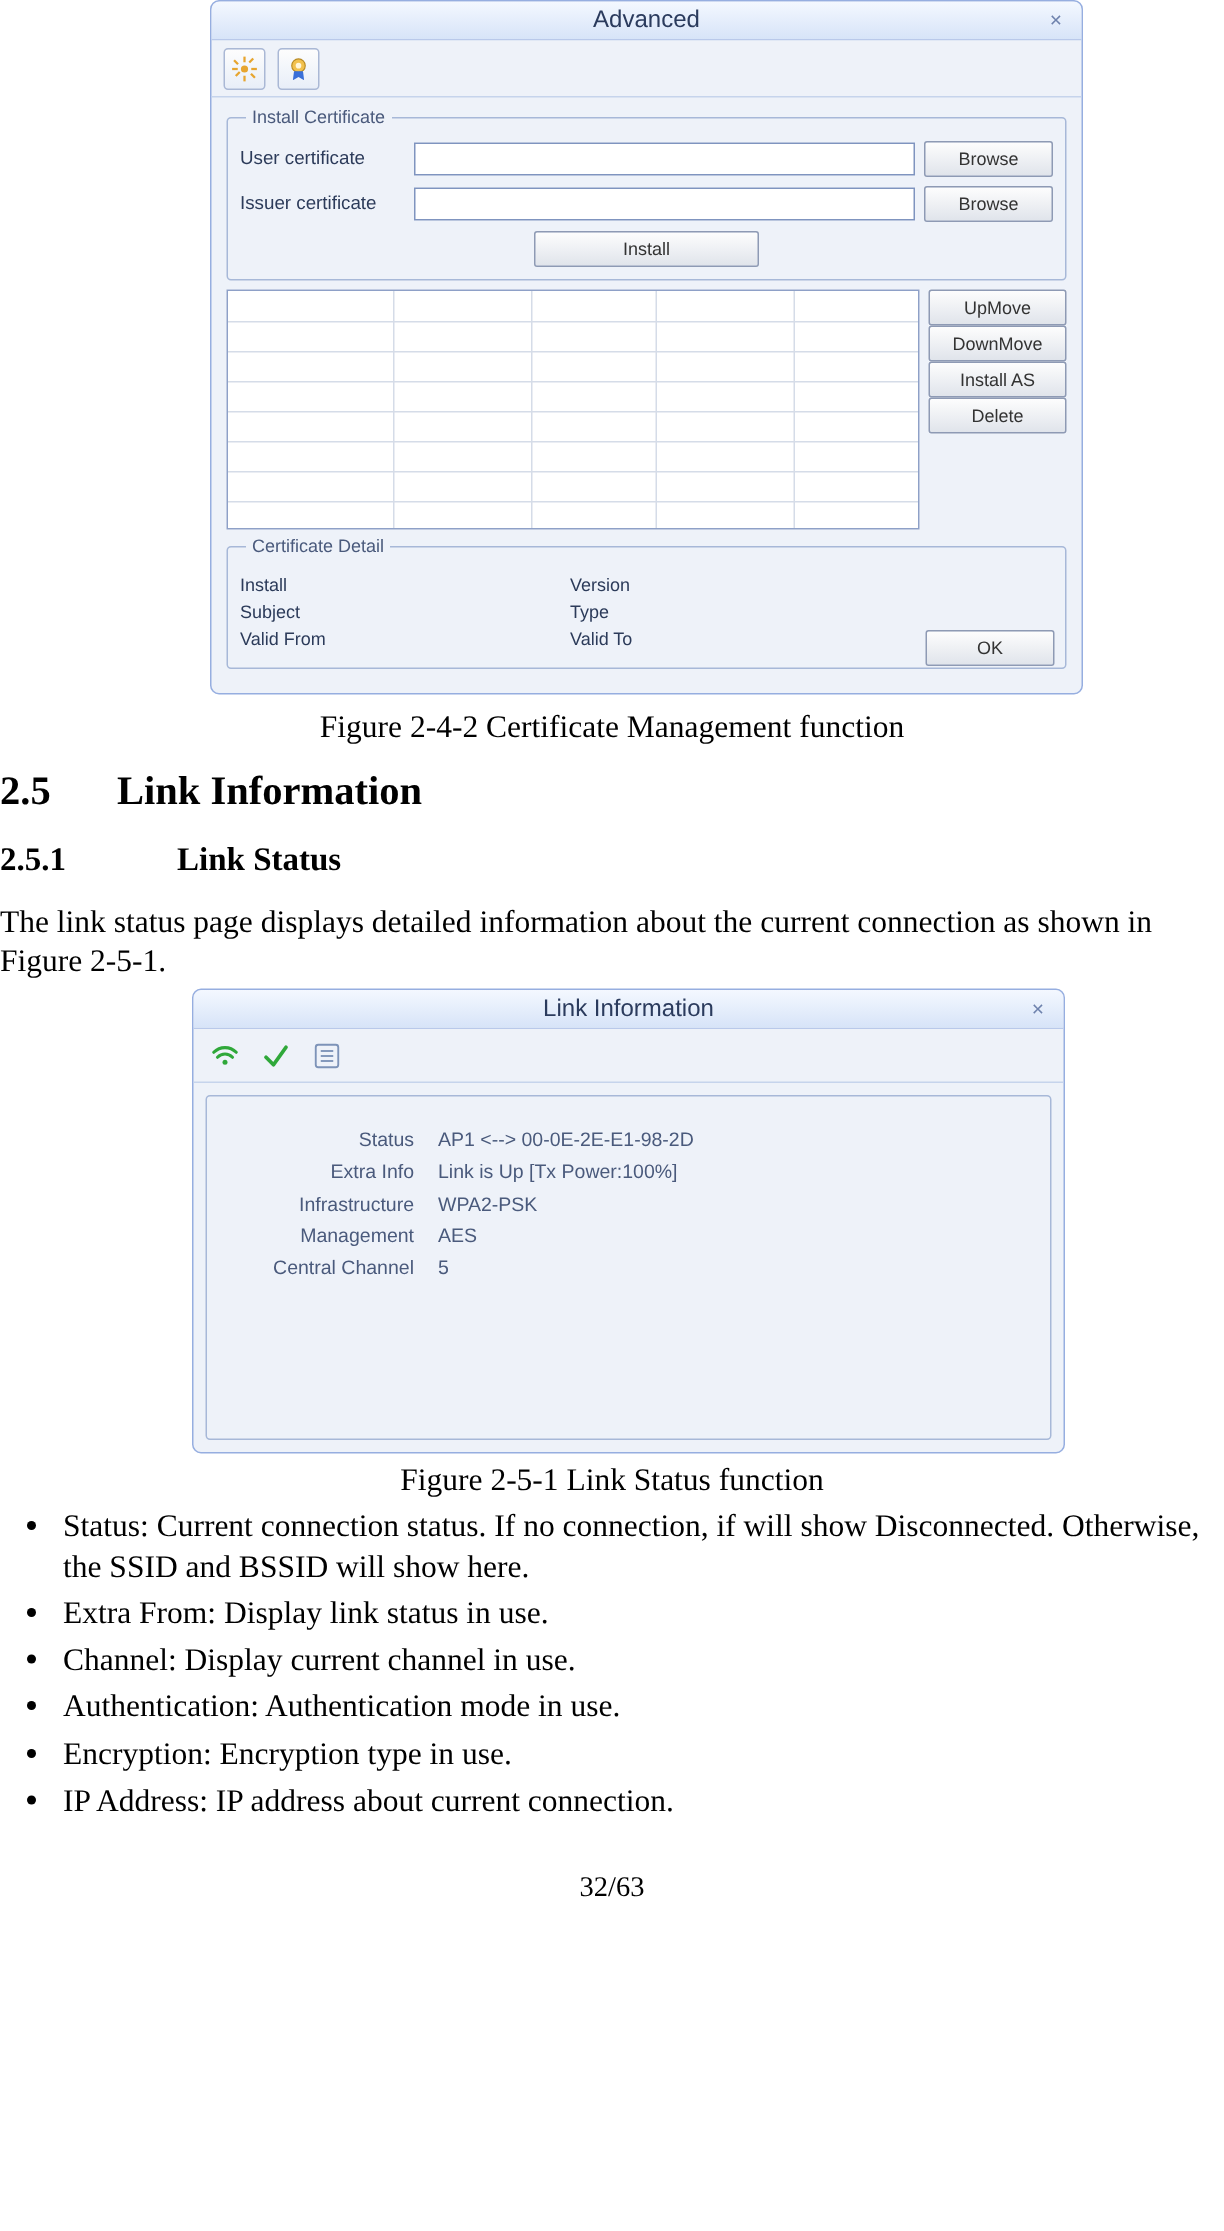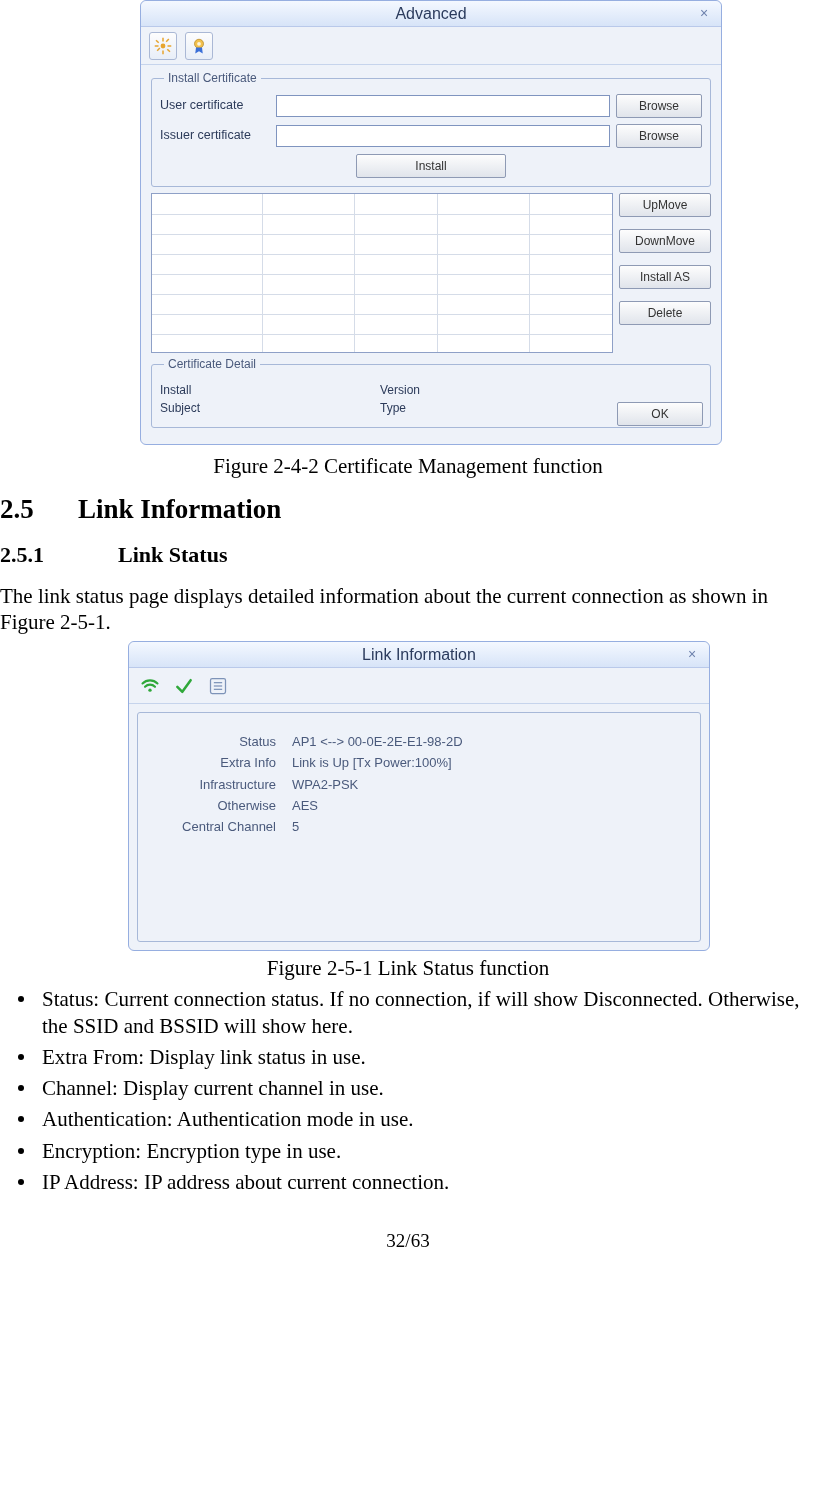--- a/index.html
+++ b/index.html
@@ -139,21 +139,21 @@
     .listbox .rowline {
       position: absolute;
       left: 0; right: 0;
       height: 1px;
       background: #d5dce8;
     }
     .listbtns {
       width: 92px;
       display: flex;
       flex-direction: column;
-      gap: 12px;
+      gap: 0;
     }
     .listbtns .btn { width: 92px; min-width: 0; }
 
     fieldset.details .drow {
       display: flex;
       font-size: 12px;
       color: #2c3b5a;
       margin: 3px 0;
     }
     fieldset.details .drow > div { flex: 1; }
@@ -325,20 +325,24 @@
         <fieldset class="group details" style="padding-right:110px">
           <legend>Certificate Detail</legend>
           <div class="drow">
             <div>Install</div>
             <div>Version</div>
           </div>
           <div class="drow">
             <div>Subject</div>
             <div>Type</div>
           </div>
+          <div class="drow">
+            <div>Valid From</div>
+            <div>Valid To</div>
+          </div>
         </fieldset>
         <button class="btn details-ok">OK</button>
       </div>
     </div>
   </div>
 
   <div class="caption">Figure 2-4-2 Certificate Management function</div>
 
   <h2 class="sec">
     <span class="num">2.5</span><span>Link Information</span>
@@ -384,21 +388,21 @@
       </div>
       <div class="info-row">
         <div class="ilabel">Extra Info</div>
         <div class="ivalue">Link is Up  [Tx Power:100%]</div>
       </div>
       <div class="info-row">
         <div class="ilabel">Infrastructure</div>
         <div class="ivalue">WPA2-PSK</div>
       </div>
       <div class="info-row">
-        <div class="ilabel">Otherwise</div>
+        <div class="ilabel">Management</div>
         <div class="ivalue">AES</div>
       </div>
       <div class="info-row">
         <div class="ilabel">Central Channel</div>
         <div class="ivalue">5</div>
       </div>
     </div>
   </div>
 
   <div class="caption" style="margin-top:4px;margin-bottom:4px">Figure 2-5-1 Link Status function</div>

